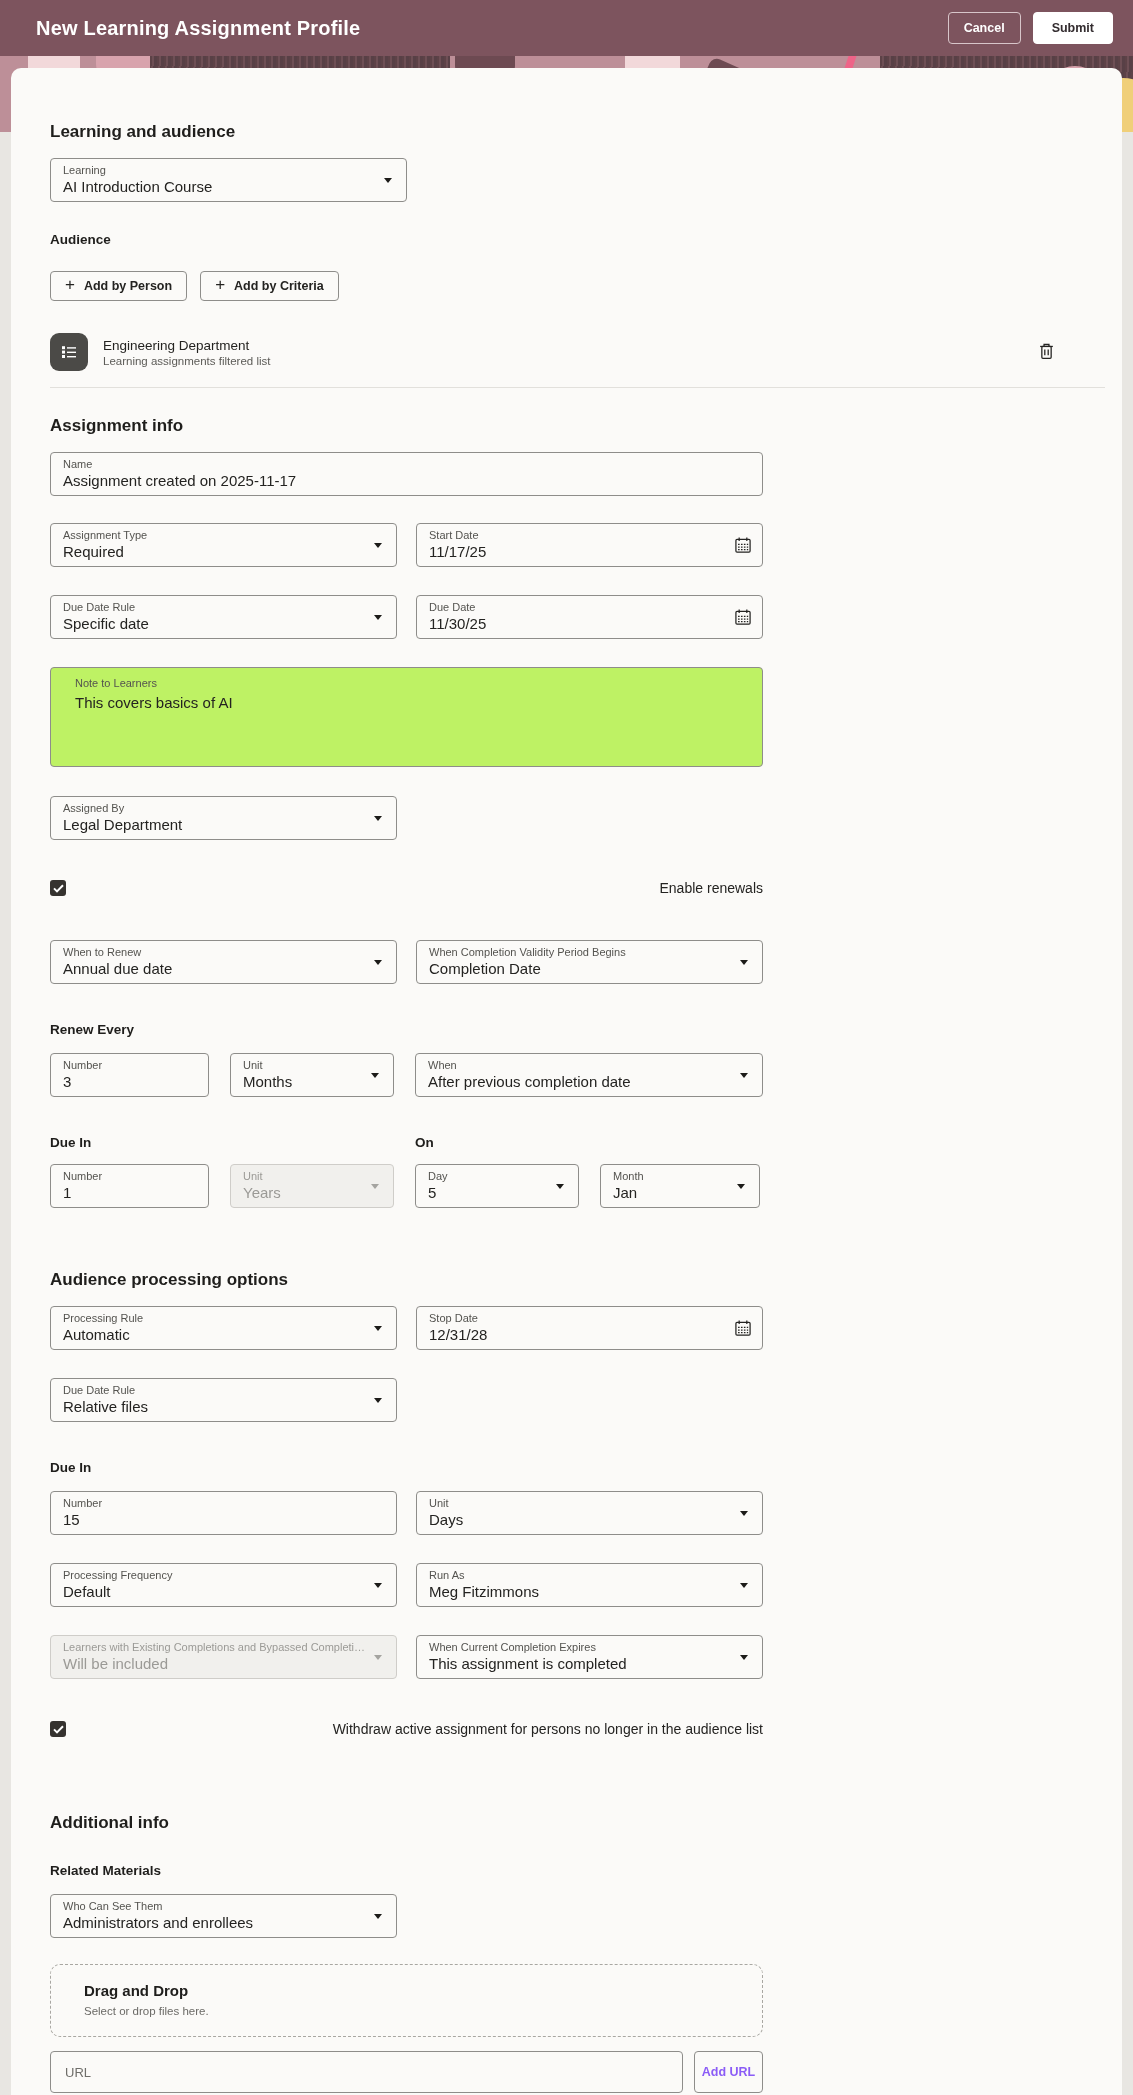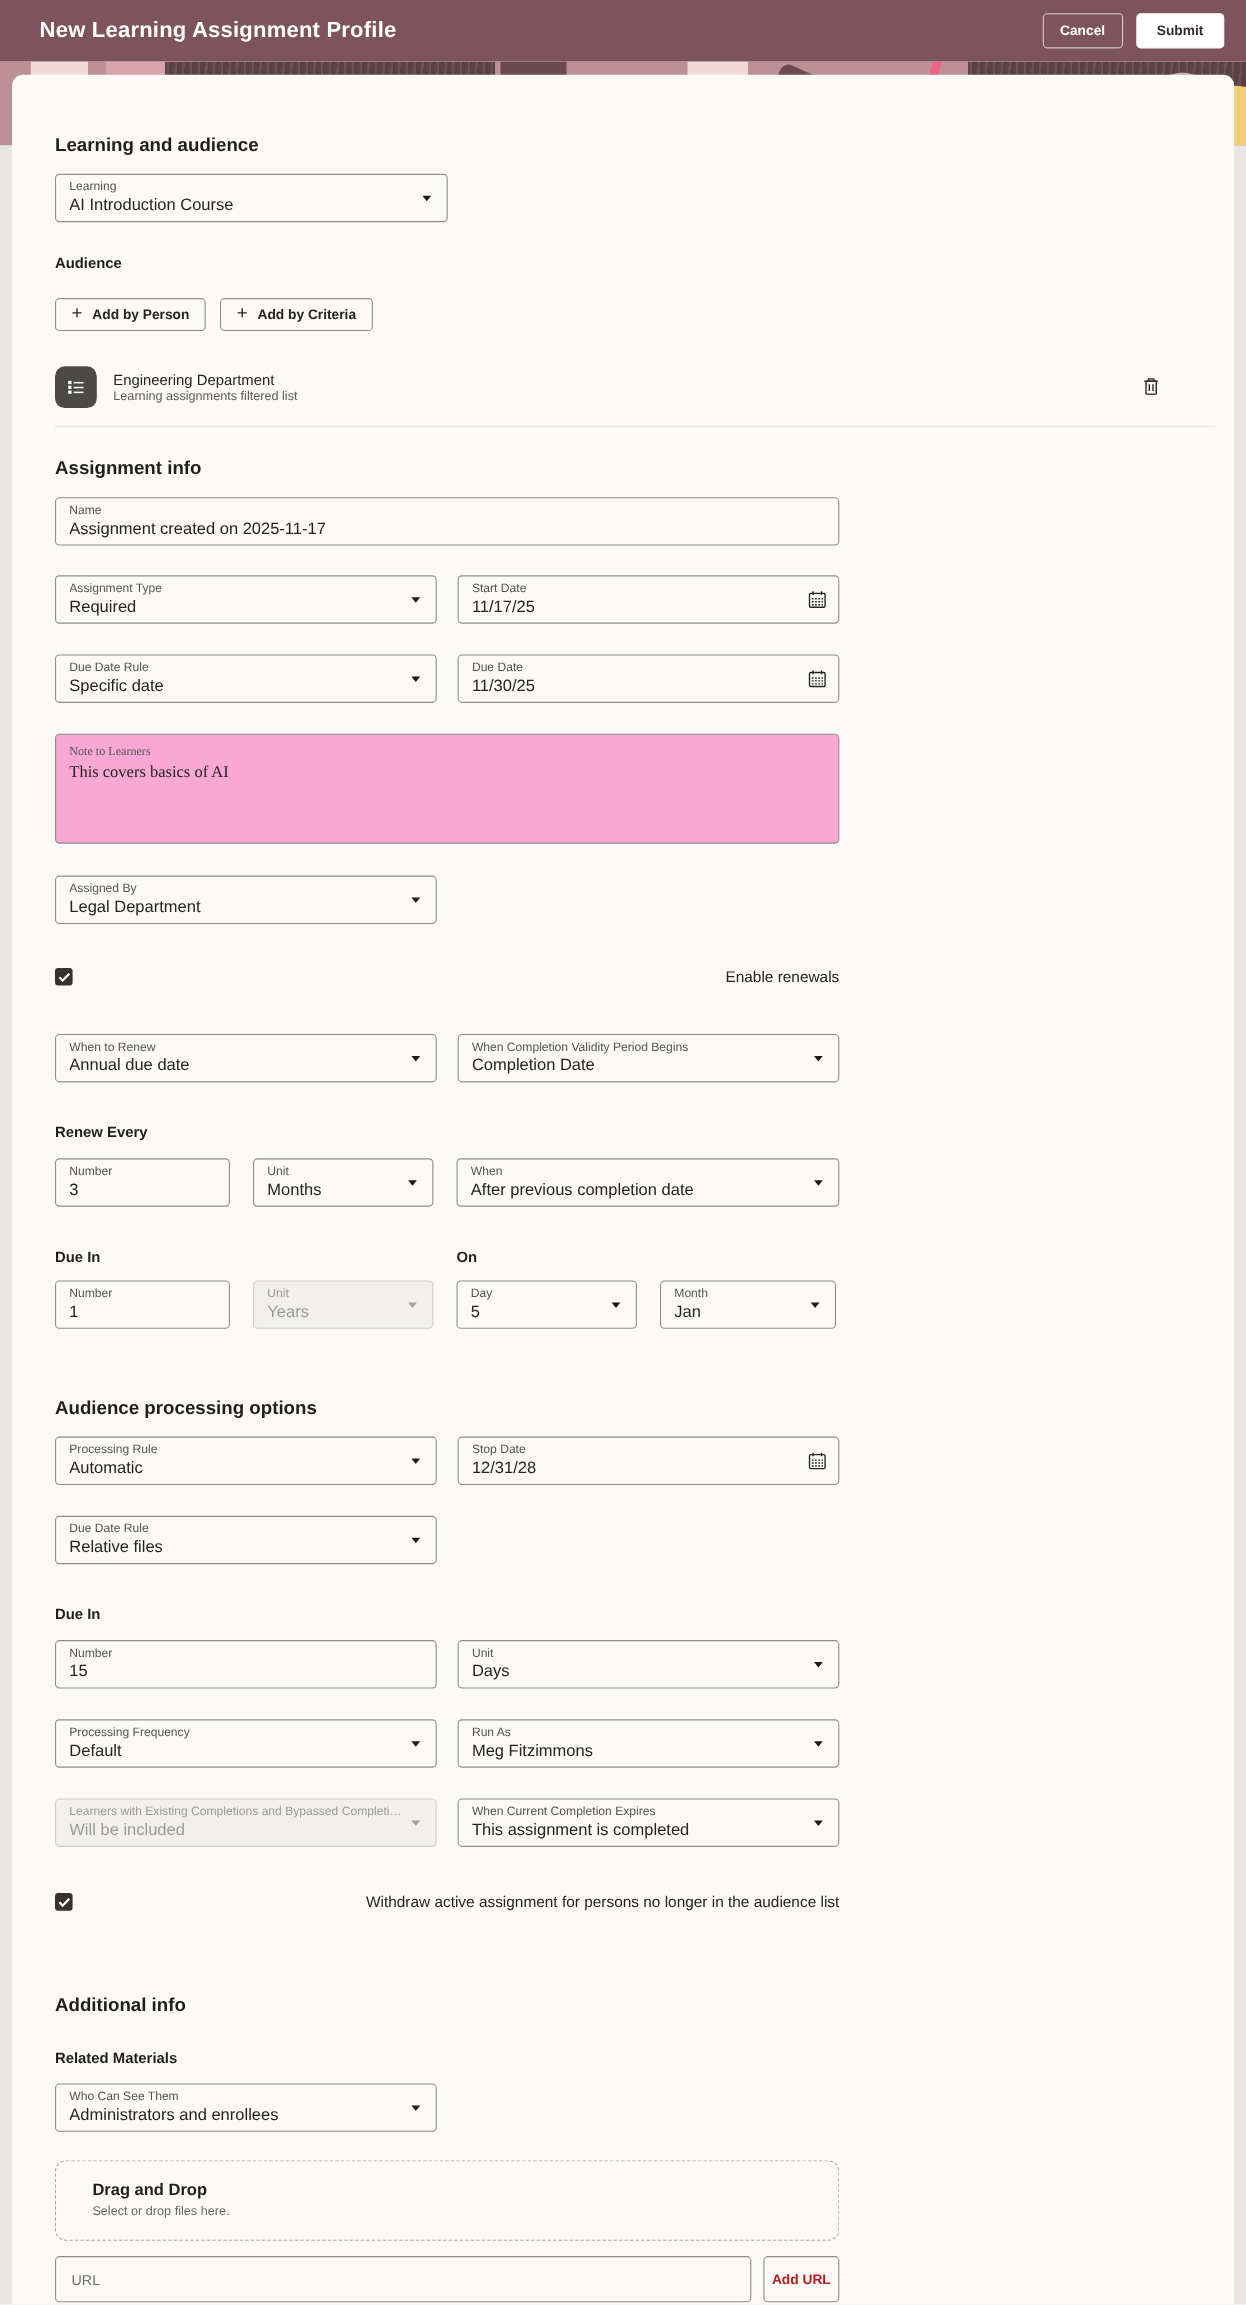--- a/index.html
+++ b/index.html
@@ -61,22 +61,22 @@
   .f-value { font-size:15px; color:#242321; line-height:1.3; white-space:nowrap; overflow:hidden; }
   .field.disabled { background:#f1f0ed; border-color:#cfcdc9; cursor:default; }
   .field.disabled .f-label, .field.disabled .f-value { color:#9b9a96; }
   .caret {
     position:absolute; right:14px; top:50%; margin-top:-2px; width:0; height:0;
     border-left:4.5px solid transparent; border-right:4.5px solid transparent; border-top:5.5px solid #1c1b19;
   }
   .field.disabled .caret { border-top-color:#a5a4a0; }
   .cal { position:absolute; right:10px; top:50%; transform:translateY(-50%); }
   .area {
-    height:100px; width:713px; border:1px solid #8e8d8a; border-radius:4px; background:#f9a8d4;
-    padding:8px 12px; cursor:text;font-family:Liberation Serif, serif;
+    height:100px; width:713px; border:1px solid #8e8d8a; border-radius:4px; background:#bef264;
+    padding:8px 24px; cursor:text;
   }
   .area .f-value { margin-top:2px; }
   
   .btn-outline {
     display:inline-flex; align-items:center; gap:9px; background:#fbfaf8; cursor:pointer;
     border:1px solid #8e8d8a; border-radius:4px; padding:7px 14px;
     font-family:inherit; font-size:12.5px; font-weight:bold; color:#242321;
   }
   .plus { font-size:17px; font-weight:normal; line-height:12px; position:relative; top:-1px; }
   .aud-row { display:flex; align-items:center; padding:10px 46px 16px 0; border-bottom:1px solid #e2e0dc; }
@@ -100,21 +100,21 @@
   .dz-title { font-size:15px; font-weight:bold; color:#1f1e1c; }
   .dz-sub { font-size:11.5px; color:#6b6a66; margin-top:6px; }
   .url-row { display:grid; grid-template-columns:633px 69px; column-gap:11px; width:713px; }
   .url-input {
     height:42px; border:1px solid #8e8d8a; border-radius:4px; background:#fbfaf8;
     font-family:inherit; font-size:13px; color:#242321; padding:0 14px; width:100%;
   }
   .url-input::placeholder { color:#6f6e6a; opacity:1; }
   .btn-addurl {
     height:42px; background:#fbfaf8; border:1px solid #8e8d8a; border-radius:4px;
-    font-family:inherit; font-size:12.5px; font-weight:bold; color:#b91c1c; cursor:pointer;text-align:center;
+    font-family:inherit; font-size:12.5px; font-weight:bold; color:#8b5cf6; cursor:pointer;text-align:center;
   }
   
   .mt14{margin-top:14px}.mt20{margin-top:30px}.mt22{margin-top:22px}
   .mt26{margin-top:26px}.mt27{margin-top:27px}.mt28{margin-top:28px}.mt29{margin-top:29px}
   .mt30{margin-top:30px}.mt38{margin-top:38px}.mt40{margin-top:40px}
   .mt42{margin-top:42px}.mt44{margin-top:44px}.mt62{margin-top:62px}.mt76{margin-top:76px}
   .mb14{margin-bottom:14px}.mb16{margin-bottom:16px}.mb24{margin-bottom:24px}
 </style>
 </head>
 <body>

